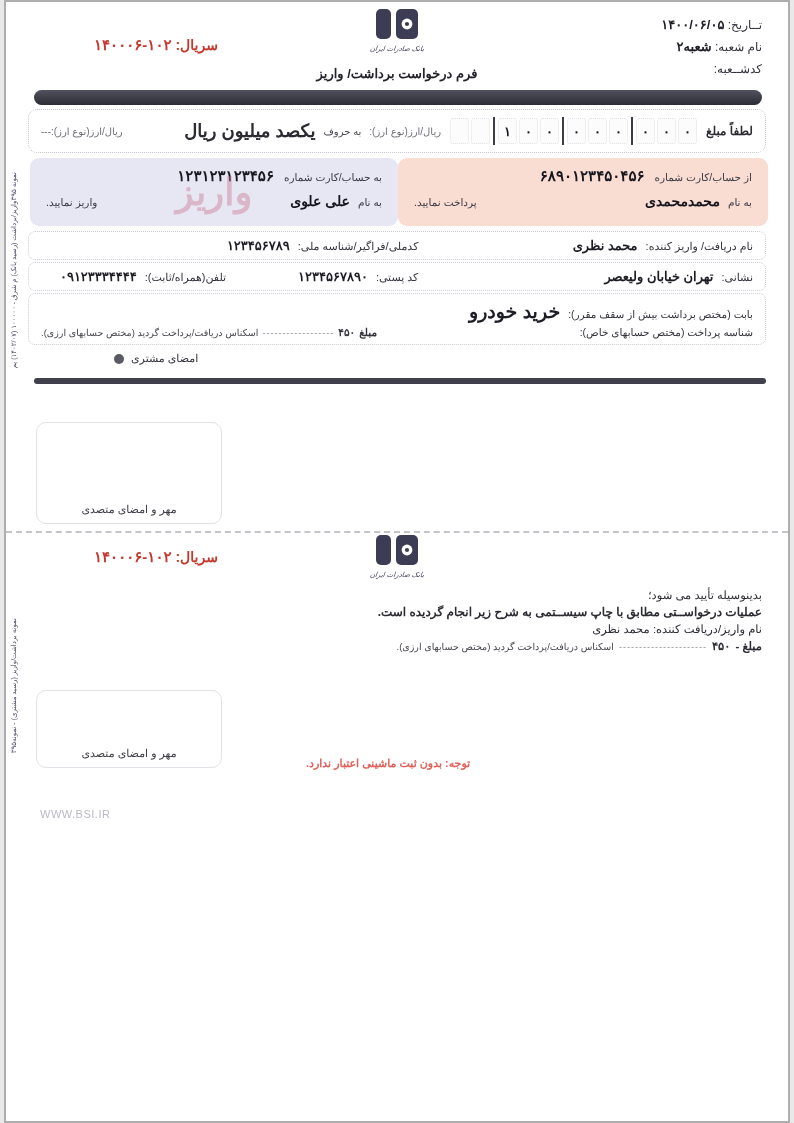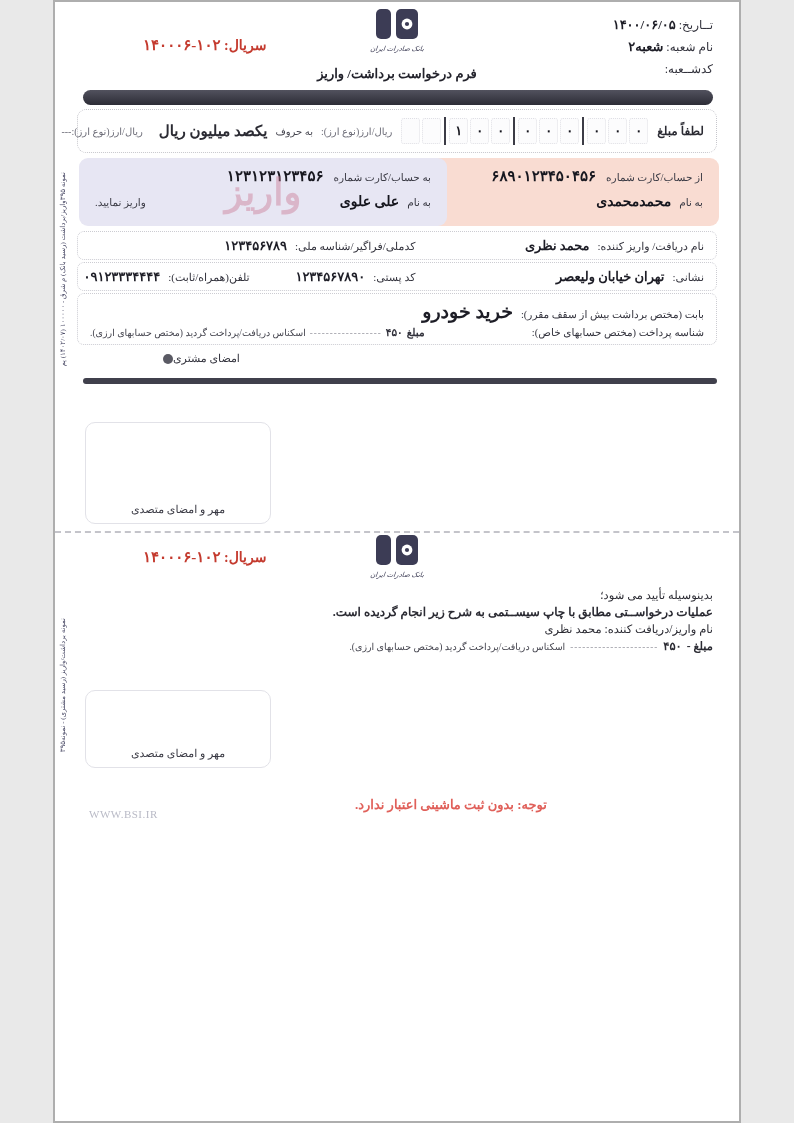--- a/index.html
+++ b/index.html
@@ -1,19 +1,19 @@
 <!DOCTYPE html>
 <html lang="fa"><head>
 <meta charset="utf-8">
 <style>
   html,body{margin:0;padding:0;background:#e9e9e9;}
   .page{
-    width:688px;height:1123px;position:relative;margin:0 auto;
+    width:786px;height:1123px;position:relative;margin:0 auto;
     background:#ffffff;border:2px solid #aeaeae;box-sizing:border-box;
-    direction:rtl;font-family:Liberation Serif, serif;
+    direction:rtl;font-family:Liberation Sans, sans-serif;
     color:#2b2b33;overflow:hidden;
   }
   .abs{position:absolute;}
   .ltr{direction:ltr;unicode-bidi:bidi-override;}
   .b{font-weight:bold;}
   .val{font-weight:bold;color:#1d1d26;}
 
   
   .hdr-right{top:12px;right:26px;width:240px;font-size:12px;line-height:22px;text-align:right;}
   .hdr-right .lbl{color:#33333d;}
@@ -35,21 +35,21 @@
   
   .amount-row{top:107px;left:22px;right:22px;height:44px;border:1px dotted #c6c6cc;
     border-radius:9px;background:#fff;display:flex;align-items:center;padding:0 12px;gap:8px;box-sizing:border-box;}
   .amount-row .main-lbl{font-size:12px;font-weight:bold;white-space:nowrap;}
   .digits{direction:ltr;display:flex;align-items:center;}
   .cell{width:17px;height:24px;border:1px dotted #dfdfe5;background:#fcfcfd;border-radius:3px;
     display:flex;align-items:center;justify-content:center;font-weight:bold;font-size:13px;margin:0 1px;color:#15151d;}
   .vbar{width:2px;height:28px;background:#3c3c46;margin:0 2px;}
   .cur-lbl{font-size:10px;color:#6d6d78;white-space:nowrap;}
   .words-lbl{font-size:10px;color:#44444e;white-space:nowrap;}
-  .words-val{font-size:15px;font-weight:bold;white-space:nowrap;}
+  .words-val{font-size:18px;font-weight:bold;white-space:nowrap;}
   .spacer{flex:1;}
 
   
   .acct-box{top:156px;height:68px;border-radius:9px;padding:9px 16px;box-sizing:border-box;overflow:hidden;}
   .box-withdraw{right:20px;width:370px;background:#f9dcd2;}
   .box-deposit{left:24px;width:368px;background:#e7e6f3;}
   .acct-line1{display:flex;align-items:baseline;gap:10px;font-size:10.5px;color:#3a3a44;}
   .acct-num{font-size:15px;font-weight:bold;letter-spacing:2px;color:#17171f;}
   .acct-line2{display:flex;align-items:baseline;gap:8px;margin-top:8px;font-size:10.5px;color:#3a3a44;}
   .acct-name{font-size:14px;font-weight:bold;color:#15151d;}
@@ -68,21 +68,21 @@
   .pair{display:flex;align-items:baseline;gap:8px;white-space:nowrap;}
   .w47{width:47%;} .w27{width:27%;} .w26{width:26%;}
   .pair .val{font-size:13px;}
   .pair .num{letter-spacing:1.5px;}
   .row-c .line{display:flex;align-items:baseline;gap:8px;font-size:10.5px;}
   .row-c .split{justify-content:space-between;}
   .cash-group{display:flex;align-items:baseline;gap:4px;direction:rtl;}
   .dashes{color:#8a8a94;font-size:9px;letter-spacing:1px;}
   .cash-note{font-size:9.5px;color:#44444e;}
 
-  .sig{top:350px;left:96px;display:flex;align-items:center;font-size:11px;color:#33333d;padding-left:12px;}
+  .sig{top:350px;left:96px;display:flex;align-items:center;gap:7px;font-size:11px;color:#33333d;padding-left:12px;}
   .bullet{width:10px;height:10px;border-radius:50%;background:#5a5a64;}
 
   .thick-line{top:376px;left:28px;right:22px;height:6px;background:#40404c;border-radius:4px;}
 
   .stamp-box{left:30px;width:184px;border:1px solid #e2e2e8;border-radius:10px;background:#fff;}
   .stamp-1{top:420px;height:100px;}
   .stamp-2{top:688px;height:76px;}
   .stamp-lbl{position:absolute;bottom:7px;left:0;right:0;text-align:center;font-size:11px;color:#3a3a44;}
 
   .side-note{font-size:7px;color:#4a4a66;transform:rotate(-90deg);transform-origin:0 0;white-space:nowrap;}
@@ -90,21 +90,21 @@
   .side-bottom{left:4px;top:778px;width:162px;}
 
   .perforation{top:529px;left:0;right:0;border-top:2px dashed #c4c4ca;}
 
   
   .receipt-text{top:585px;right:26px;width:540px;text-align:right;font-size:11.5px;line-height:17px;color:#2b2b33;}
   .receipt-text .l2{font-weight:bold;font-size:12px;}
   .receipt-cash{display:flex;align-items:baseline;gap:5px;}
 
   .footer-site{top:806px;left:34px;color:#babaci;color:#b9bac6;font-size:11px;letter-spacing:.5px;direction:ltr;}
-  .footer-notice{top:795px;left:300px;color:#e0605a;font-weight:bold;font-size:13px;}
+  .footer-notice{top:755px;left:300px;color:#e0605a;font-weight:bold;font-size:11px;}
 </style>
 </head>
 <body>
 
 <div class="page">
 
   <div class="abs hdr-right">
     <div>
       <span class="lbl">تــاریخ:</span>
       <span class="val ltr">۱۴۰۰/۰۶/۰۵</span>

